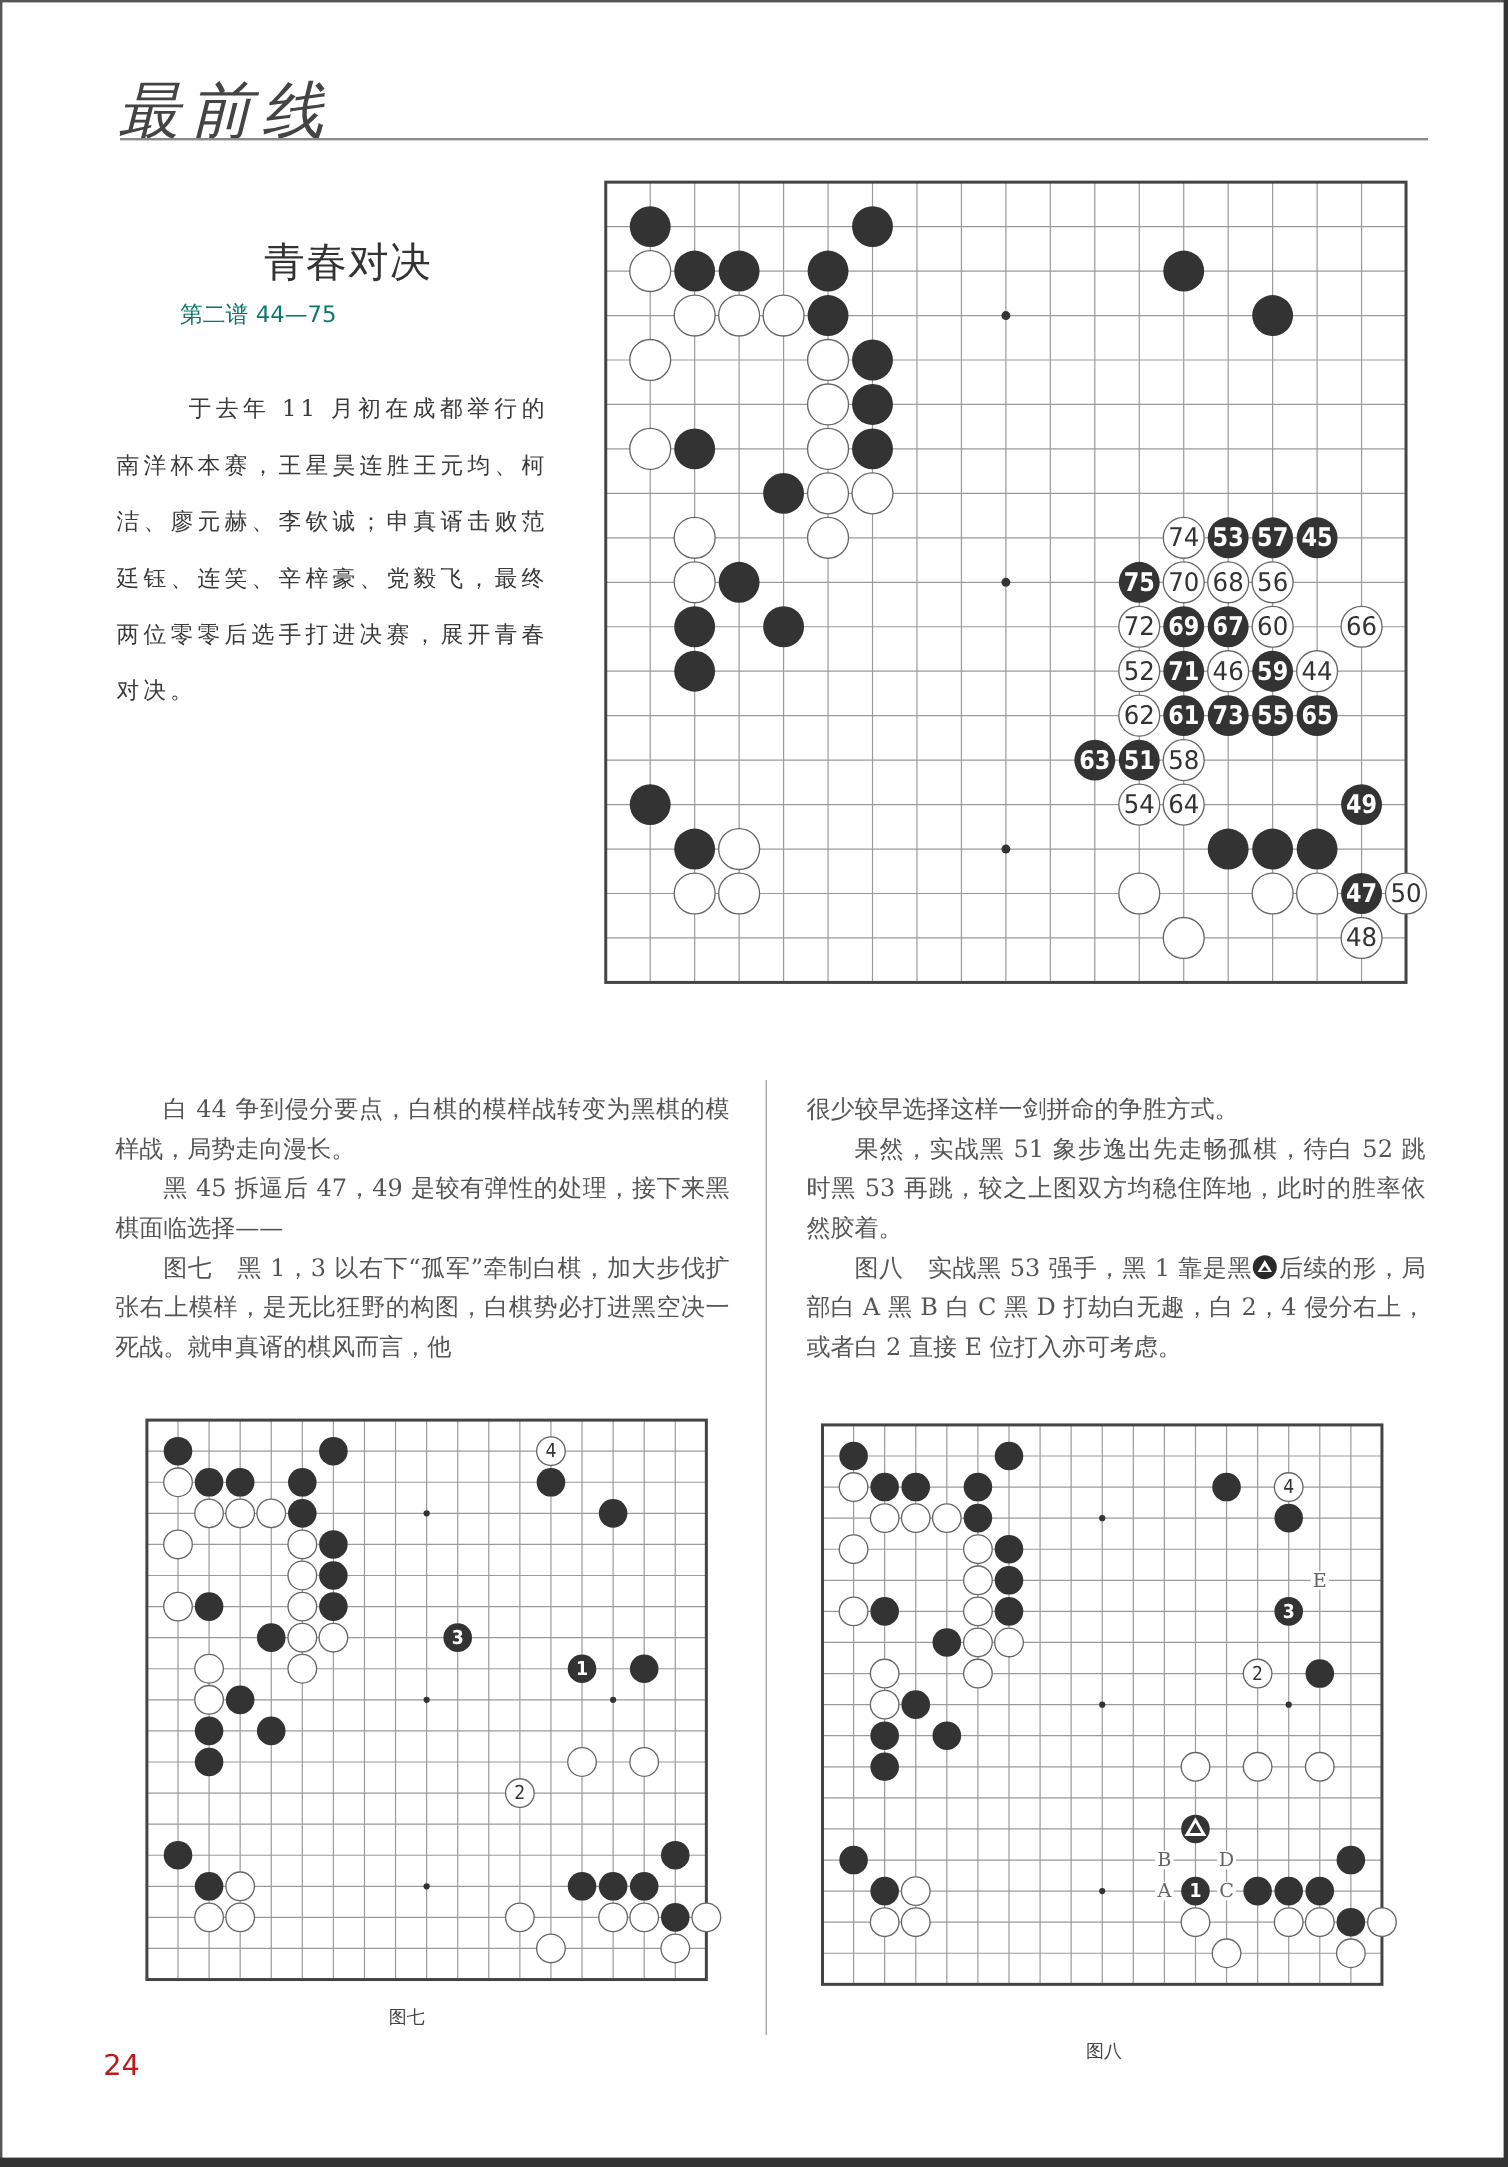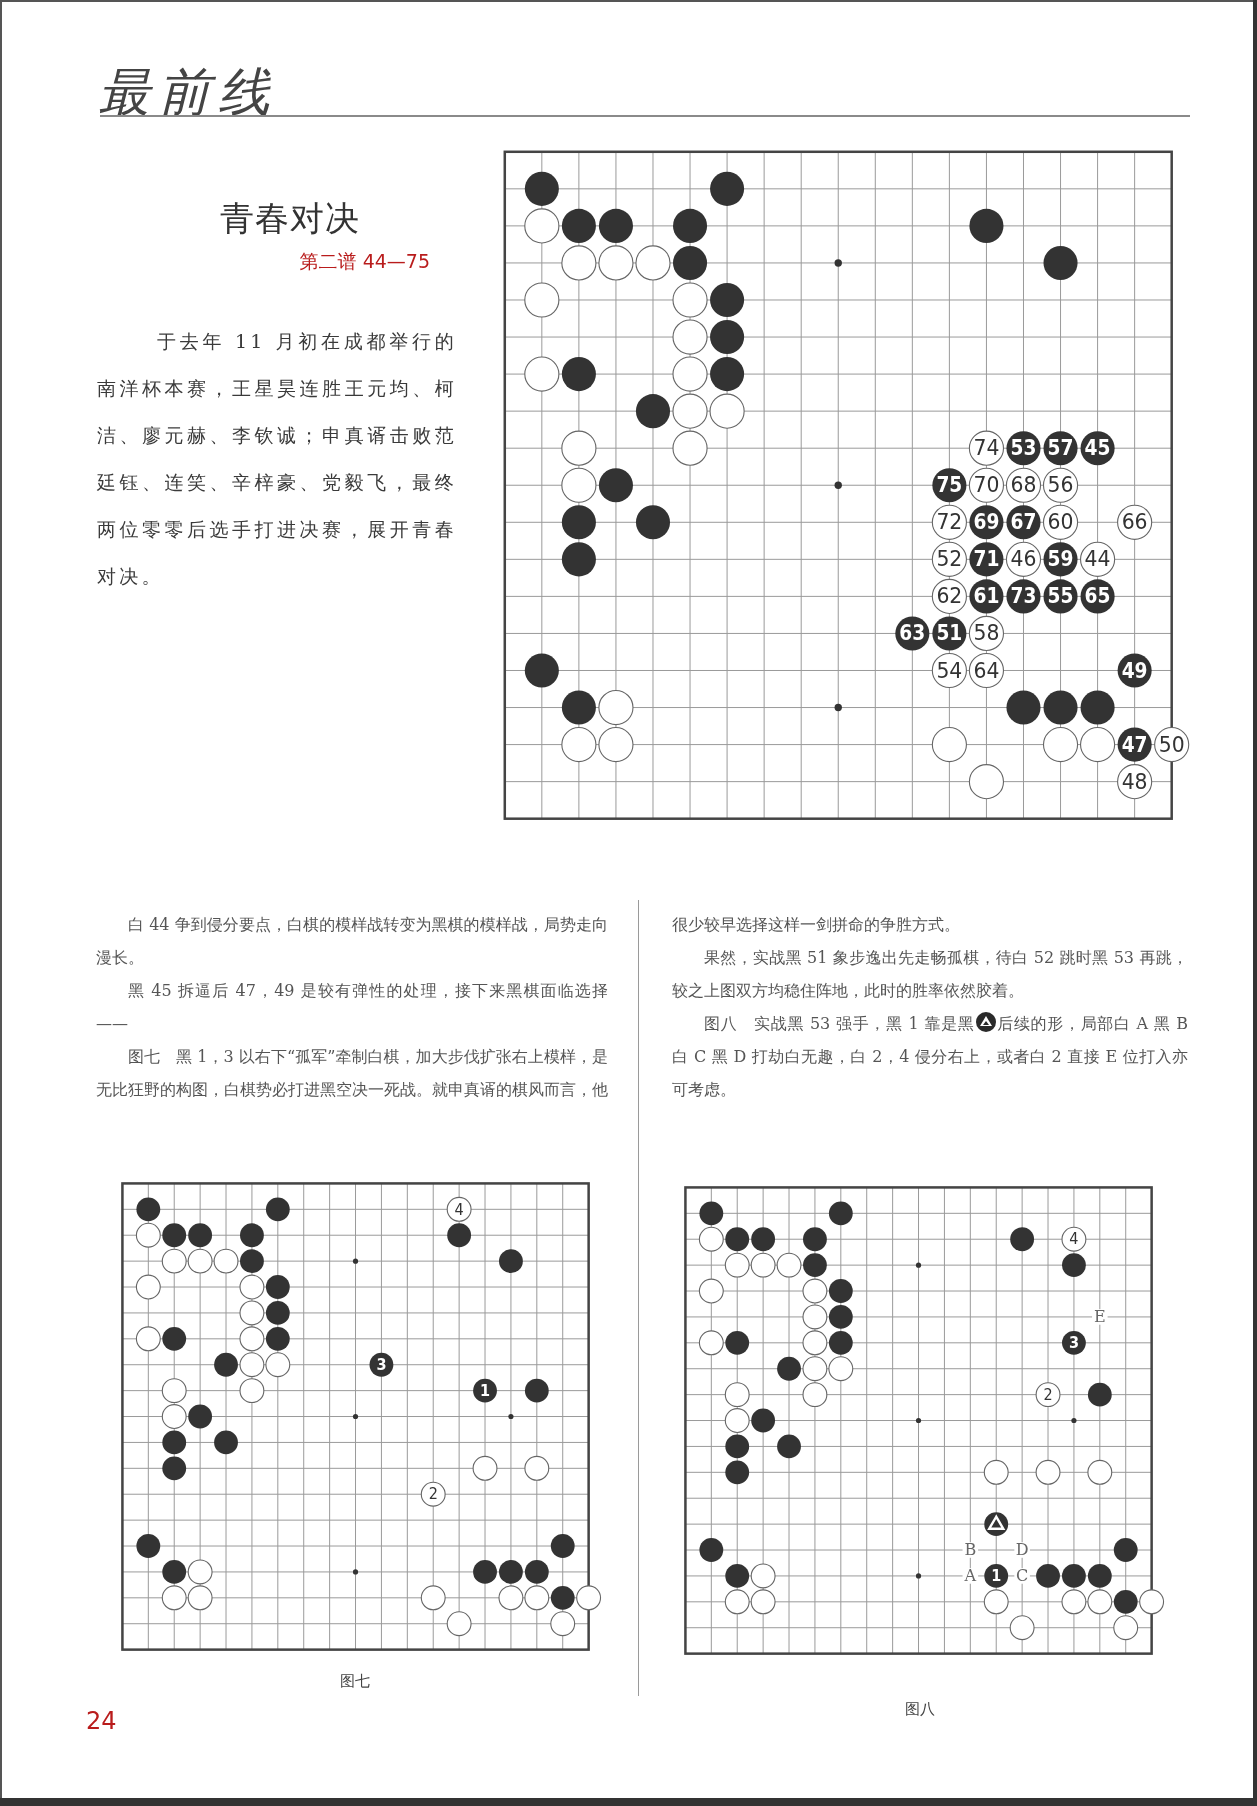--- a/index.html
+++ b/index.html
@@ -19,34 +19,34 @@
     font-family: "DejaVu Serif", serif; font-size: 52px; font-style: italic;
     letter-spacing: 8px; color: #444;
   }
   .header-rule { position: absolute; left: 100px; top: 115px; width: 1090px; height: 2px; background: #8a8a8a; }
 
   .article-title {
     position: absolute; left: 150px; top: 196px; width: 280px; text-align: center;
     font-family: "DejaVu Sans", sans-serif; font-size: 34px; color: #333; letter-spacing: 1px;
   }
   .article-subtitle {
-    position: absolute; left: 150px; top: 249px; width: 280px; text-align: right;
-    font-family: "DejaVu Sans", sans-serif; font-size: 19px; color: #b91c1c;
+    position: absolute; left: 150px; top: 249px; width: 280px; text-align: left;
+    font-family: "DejaVu Sans", sans-serif; font-size: 19px; color: #0f766e;
   }
   .intro {
     position: absolute; left: 97px; top: 318px; width: 360px;
     font-size: 19px; line-height: 47px; letter-spacing: 3.3px; color: #3a3a3a;
     text-indent: 60px; text-align: justify;
   }
 
   .board { position: absolute; }
   .board svg { display: block; }
 
   .body-col {
-    position: absolute; font-size: 16px; line-height: 33px; color: #555; text-align: justify;
+    position: absolute; font-size: 20px; line-height: 33px; color: #555; text-align: justify;
   }
   .body-col p { margin: 0; text-indent: 2em; }
   .body-col p.cont { text-indent: 0; }
   .col-left { left: 96px; top: 908px; width: 512px; }
   .col-right { left: 672px; top: 908px; width: 516px; }
   .col-divider { position: absolute; left: 638px; top: 900px; width: 1px; height: 796px; background: #9a9a9a; }
 
   .caption { position: absolute; font-family: "DejaVu Sans", sans-serif; font-size: 15px; color: #444; width: 120px; text-align: center; }
   .page-number { position: absolute; left: 86px; top: 1707px; font-family: "DejaVu Sans", sans-serif; font-size: 24px; color: #b91c1c; }
   .tri { display: inline-block; width: 20px; height: 20px; border-radius: 50%; background: #2a2a2a; position: relative; vertical-align: -3px; margin: 0 1px; }
@@ -336,21 +336,21 @@
       <circle cx="433.825" cy="407.925" r="11.914" fill="#333333"></circle>
       <circle cx="330.22499999999997" cy="433.825" r="11.914" fill="#ffffff" stroke="#666" stroke-width="1.1"></circle>
       <circle cx="407.925" cy="433.825" r="11.914" fill="#ffffff" stroke="#666" stroke-width="1.1"></circle>
       <circle cx="433.825" cy="433.825" r="11.914" fill="#ffffff" stroke="#666" stroke-width="1.1"></circle>
       <circle cx="459.72499999999997" cy="433.825" r="11.914" fill="#333333"></circle>
       <circle cx="485.625" cy="433.825" r="11.914" fill="#ffffff" stroke="#666" stroke-width="1.1"></circle>
       <circle cx="356.125" cy="459.72499999999997" r="11.914" fill="#ffffff" stroke="#666" stroke-width="1.1"></circle>
       <circle cx="459.72499999999997" cy="459.72499999999997" r="11.914" fill="#ffffff" stroke="#666" stroke-width="1.1"></circle>
     </svg>
   </div>
-<div class="caption" style="left:295px; top:1672px;font-family:Liberation Serif, serif;">图七</div>
+<div class="caption" style="left:279px; top:1672px;font-family:Liberation Serif, serif;">图七</div>
 
 <div class="board" id="board-fig8" style="left: 665.575px; top: 1167.58px;">
     <svg width="505.04999999999995" height="505.04999999999995">
       <line x1="19.424999999999997" y1="19.424999999999997" x2="19.424999999999997" y2="485.625" stroke="#9a9a9a" stroke-width="1"></line>
       <line x1="45.324999999999996" y1="19.424999999999997" x2="45.324999999999996" y2="485.625" stroke="#9a9a9a" stroke-width="1"></line>
       <line x1="71.225" y1="19.424999999999997" x2="71.225" y2="485.625" stroke="#9a9a9a" stroke-width="1"></line>
       <line x1="97.12499999999999" y1="19.424999999999997" x2="97.12499999999999" y2="485.625" stroke="#9a9a9a" stroke-width="1"></line>
       <line x1="123.02499999999999" y1="19.424999999999997" x2="123.02499999999999" y2="485.625" stroke="#9a9a9a" stroke-width="1"></line>
       <line x1="148.925" y1="19.424999999999997" x2="148.925" y2="485.625" stroke="#9a9a9a" stroke-width="1"></line>
       <line x1="174.825" y1="19.424999999999997" x2="174.825" y2="485.625" stroke="#9a9a9a" stroke-width="1"></line>

